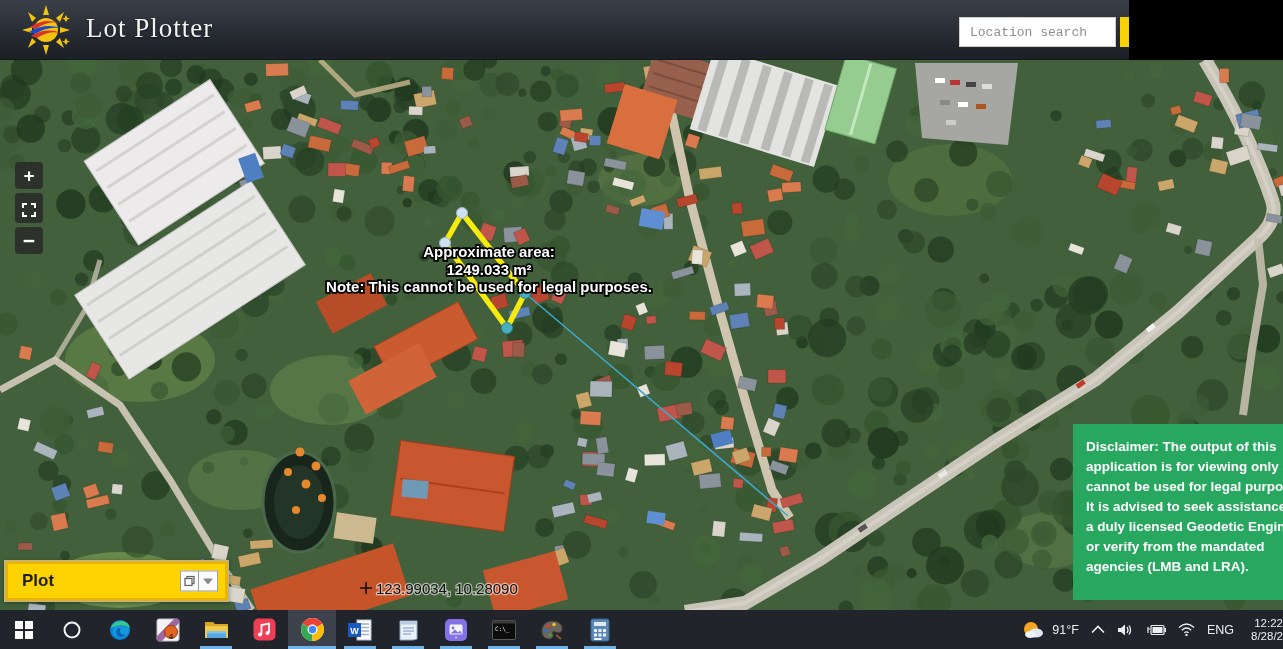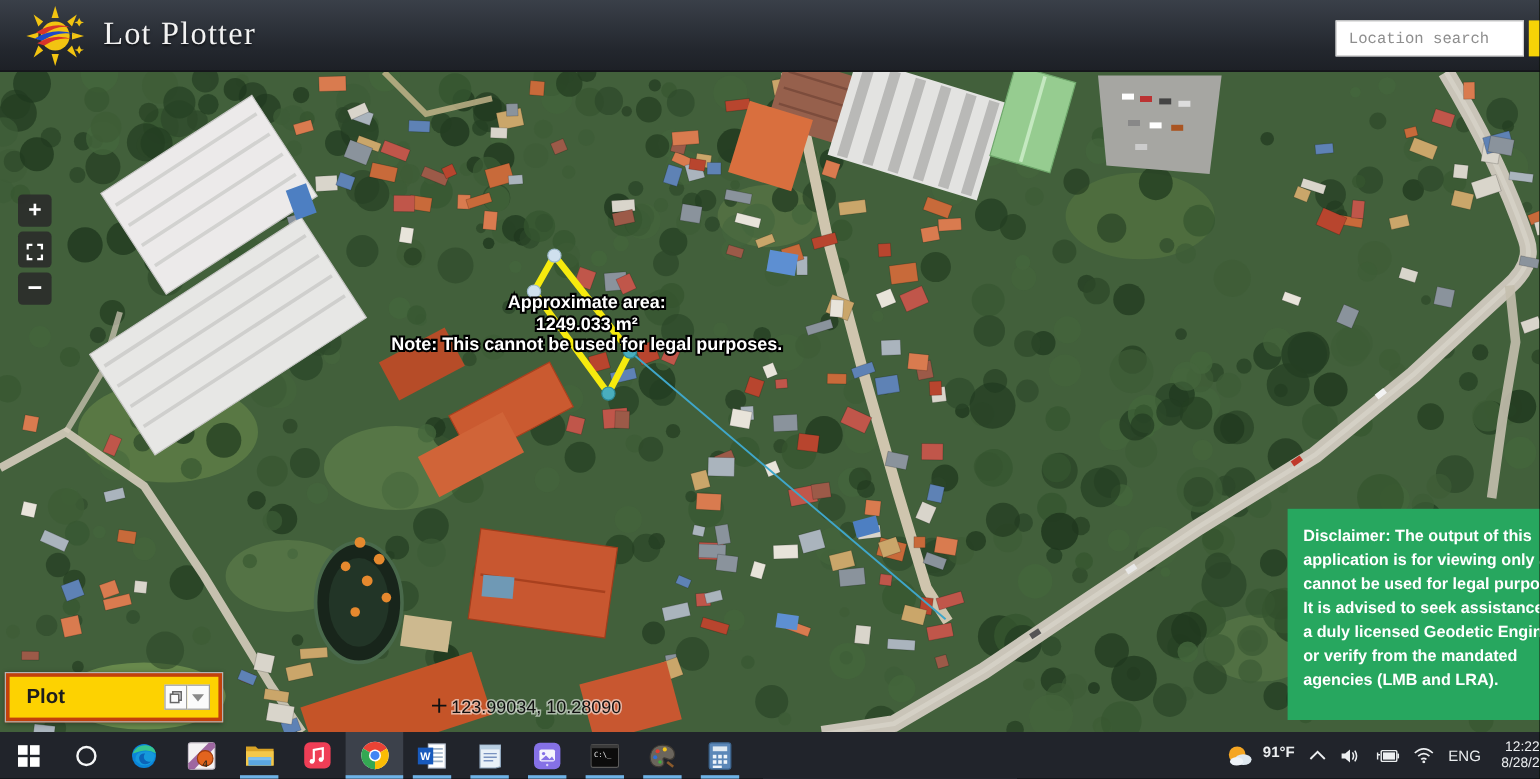--- a/index.html
+++ b/index.html
@@ -1,21 +1,21 @@
 <!DOCTYPE html>
 <html><head>
 <meta charset="utf-8">
 <style>
   * { margin:0; padding:0; box-sizing:border-box; }
   html,body { width:1283px; height:649px; overflow:hidden; background:#000;
               font-family:"Liberation Sans", sans-serif; }
   .page { position:relative; width:1283px; height:649px; }
 
   
-  .header { position:absolute; left:0; top:0; width:1283px; height:60px;
+  .header { position:absolute; left:0; top:0; width:1129px; height:60px;
             background:linear-gradient(#3a4049, #23272e 70%, #1d2026);
             border-bottom:1px solid #15171b; z-index:30;padding-left:16px; }
   .logo { position:absolute; left:20px; top:5px; width:52px; height:50px; }
   .app-title { position:absolute; left:86px; top:13px; color:#f2f2f2;
                font-family:"Liberation Serif", serif; font-size:27px; letter-spacing:1px;
                text-shadow:0 1px 2px rgba(0,0,0,.6); }
   .loc-search { position:absolute; right:13px; top:17px; width:157px; height:30px;
                 border:1px solid #cfcfcf; background:#fff; font-size:13px; color:#333;
                 padding:0 10px; outline:none; font-family:Liberation Mono, monospace; }
   .loc-search::placeholder { color:#8e8e8e; }
@@ -27,22 +27,22 @@
          overflow:hidden; background:#42603b; }
   .map svg.base { position:absolute; left:0; top:0; }
 
   .zoom-ctl { position:absolute; left:15px; width:28px; color:#fff; text-align:center;
               background:rgba(42,42,42,.88); border:none; border-radius:4px; cursor:pointer;
               font-weight:bold; z-index:5; }
   .zc-plus  { top:102px; height:27px; font-size:19px; line-height:25px; }
   .zc-full  { top:133px; height:30px; padding-top:7px; }
   .zc-minus { top:167px; height:27px; font-size:21px; line-height:23px; }
 
-  .plot-wrap { position:absolute; left:4px; top:500px; width:182px; height:42px;
-               background:#c2410c; border:1px solid #b3b3b3; padding:3px;
+  .plot-wrap { position:absolute; left:4px; top:500px; width:225px; height:42px;
+               background:#eab308; border:1px solid #b3b3b3; padding:3px;
                box-shadow:0 1px 4px rgba(0,0,0,.35); z-index:6; }
   .plot-btn { position:relative; width:100%; height:100%; background:#fdd201; border:none;
               text-align:left; padding-left:14px; font-size:17px; font-weight:bold;
               color:#1d1d1d; cursor:pointer; font-family:"Liberation Sans", sans-serif; }
   .plot-split { position:absolute; right:7px; top:50%; transform:translateY(-50%);
                 display:flex; }
   .plot-split .mini { width:19px; height:21px; background:#fbfbfb; border:1px solid #9f9f9f;
                       display:flex; align-items:center; justify-content:center; cursor:pointer; }
   .plot-split .mini + .mini { border-left:none; }
   .caret-down { width:0; height:0; border-left:5px solid transparent;
@@ -66,21 +66,21 @@
   .tb-sprout { position:absolute; right:2px; bottom:0; }
   .tb-icons { display:flex; }
   .tb-cell { position:relative; width:48px; display:flex; align-items:center;
              justify-content:center; cursor:pointer; }
   .tb-cell.active { background:#3c414b; }
   .tb-cell.running::after { content:""; position:absolute; bottom:0; left:50%;
              transform:translateX(-50%); width:32px; height:3px; background:#6fb3e8; }
   .tb-cell.active.running::after { width:100%; }
   .tray { margin-left:auto; display:flex; align-items:center; gap:12px; padding-right:0; }
   .tray .txt { color:#eceef0; font-size:12.5px; }
-  .weather { display:flex; gap:7px; cursor:pointer;font-weight:bold; }
+  .weather { display:flex; align-items:center; gap:7px; cursor:pointer; }
   .clock { text-align:right; color:#eceef0; font-size:11.5px; line-height:13px;
            width:37px; overflow:hidden; cursor:pointer; }
 </style>
 </head>
 <body>
 
 <div class="page">
 
   <div class="header">
     <svg class="logo" viewBox="0 0 52 50">

